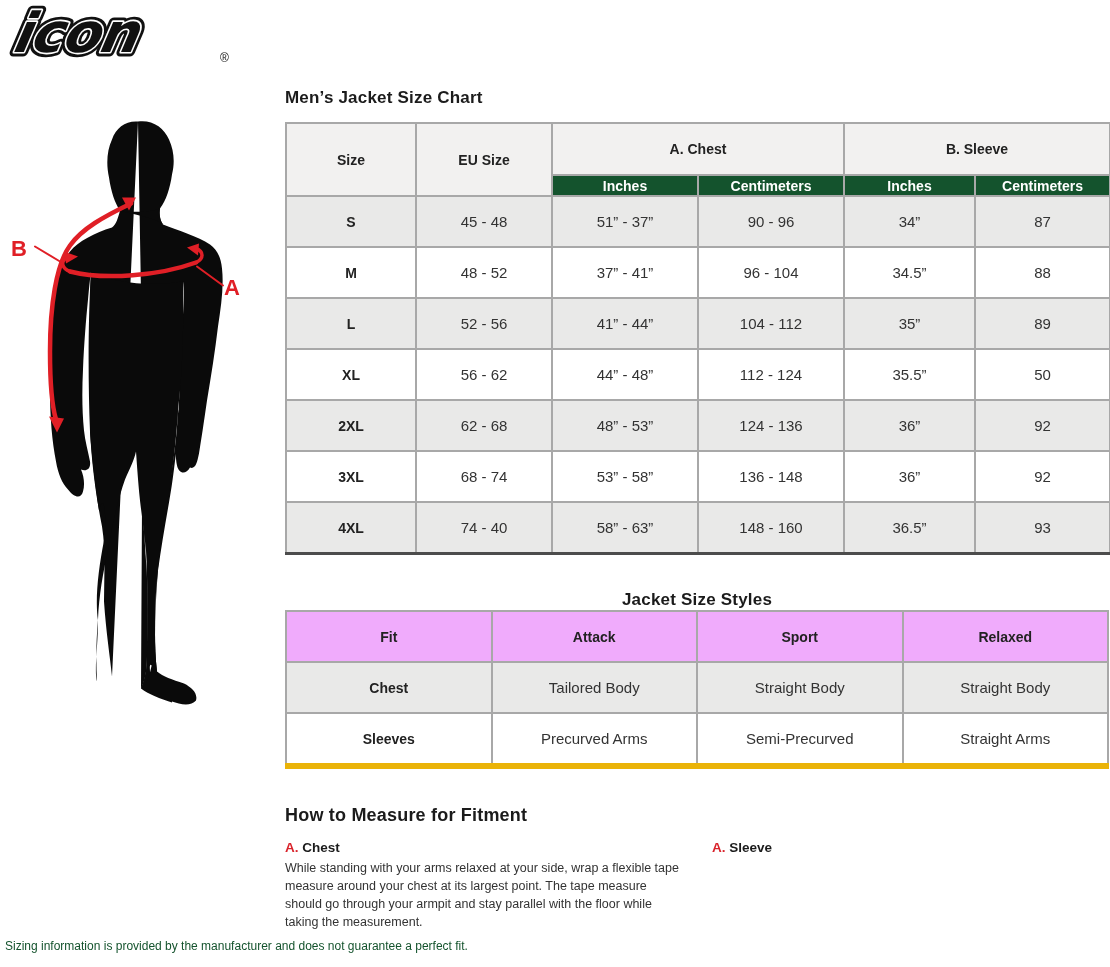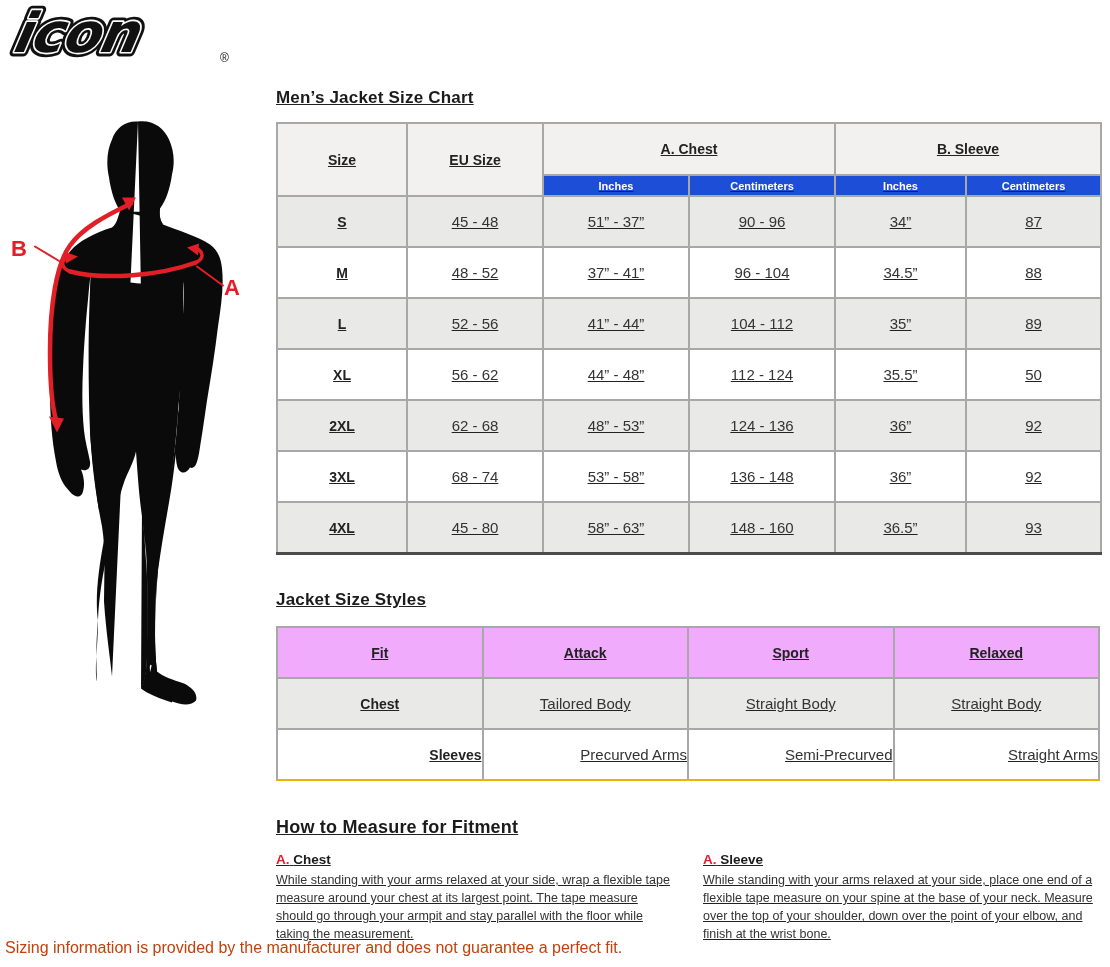--- a/index.html
+++ b/index.html
@@ -5,51 +5,51 @@
   html,body{margin:0;padding:0;}
   body{
     width:1110px;height:967px;position:relative;background:#fff;
     font-family:"Liberation Sans",sans-serif;color:#222;overflow:hidden;
   }
   
   .logo{position:absolute;left:4px;top:2px;width:232px;height:64px;}
   
   .figure{position:absolute;left:0px;top:98px;width:280px;height:655px;}
   
-  .content{position:absolute;left:276px;top:88px;width:824px;text-decoration:underline;}
+  .content{position:absolute;left:285px;top:88px;width:824px;}
   .section-title{font-size:17px;font-weight:bold;color:#1b1b1b;margin:0;letter-spacing:.2px;}
   .title-chart{margin-bottom:14px;}
-  .title-styles{margin-top:35px;margin-bottom:16px;}
+  .title-styles{margin-top:35px;margin-bottom:0;text-align:center;}
   .title-measure{margin-top:36px;margin-bottom:14px;font-size:18px;}
   
   table{border-collapse:collapse;width:100%;table-layout:fixed;}
   .size-table th,.size-table td,
   .styles-table th,.styles-table td{
     border:2px solid #a8a8a8;text-align:center;vertical-align:middle;
     font-size:15px;color:#333;font-weight:normal;padding:0;
   }
   .size-table .head{background:#f2f1f0;font-weight:bold;font-size:14px;color:#222;height:50px;}
-  .size-table .sub{background:#1d4ed8;color:#fff;font-weight:bold;font-size:11px;height:19px;}
+  .size-table .sub{background:#14532d;color:#fff;font-weight:bold;font-size:14px;height:19px;}
   .size-table td{height:49px;}
   .size-table .sz{font-weight:bold;font-size:14px;color:#222;}
   .size-table tr.alt td{background:#e9e9e8;}
   .size-table tr.last td{border-bottom:3px solid #4c4c4c;}
   .styles-table th{background:#f0abfc;font-weight:bold;font-size:14px;color:#222;height:49px;}
   .styles-table td{height:49px;}
   .styles-table .rowhead{font-weight:bold;font-size:14px;color:#222;}
   .styles-table tr.alt td{background:#e9e9e8;}
-  .styles-table tr.last td{border-bottom:2px solid #eab308;text-align:right;}
+  .styles-table tr.last td{border-bottom:6px solid #eab308;}
   
   .measure-cols{display:flex;gap:30px;}
   .measure-col{width:397px;}
   .measure-head{font-size:13.5px;font-weight:bold;color:#1b1b1b;margin:0 0 4px 0;}
   .measure-head .letter{color:#d9232b;}
   .measure-text{font-size:12.5px;line-height:1.45;color:#333;margin:0;}
   
-  .footer{position:absolute;left:5px;top:939px;font-size:16px;color:#c2410c;line-height:1.18;}
+  .footer{position:absolute;left:5px;top:939px;font-size:12px;color:#14532d;line-height:1.18;}
 </style>
 </head>
 <body>
 
 <svg class="logo" viewBox="0 0 232 64">
   <g transform="skewX(-13) translate(14,0)">
     <text x="6" y="50" font-family="DejaVu Sans, sans-serif" font-style="italic" font-weight="bold" font-size="55" letter-spacing="-1" fill="#111" stroke="#111" stroke-width="9" paint-order="stroke" stroke-linejoin="round">icon</text>
     <text x="6" y="50" font-family="DejaVu Sans, sans-serif" font-style="italic" font-weight="bold" font-size="55" letter-spacing="-1" fill="#111" stroke="#fff" stroke-width="3.2" paint-order="stroke" stroke-linejoin="round">icon</text>
   </g>
   <text x="216" y="60" font-size="12" fill="#111">®</text>
@@ -241,21 +241,21 @@
     <tr>
       <td class="sz">3XL</td>
       <td>68 - 74</td>
       <td>53” - 58”</td>
       <td>136 - 148</td>
       <td>36”</td>
       <td>92</td>
     </tr>
     <tr class="alt last">
       <td class="sz">4XL</td>
-      <td>45 - 80</td>
+      <td>74 - 40</td>
       <td>58” - 63”</td>
       <td>148 - 160</td>
       <td>36.5”</td>
       <td>93</td>
     </tr>
   </tbody>
     </table>
 
   <h2 class="section-title title-styles">Jacket Size Styles</h2>
 
@@ -296,21 +296,20 @@
         <span class="letter">A.</span>
         <span>Chest</span>
       </p>
       <p class="measure-text">While standing with your arms relaxed at your side, wrap a flexible tape measure around your chest at its largest point. The tape measure should go through your armpit and stay parallel with the floor while taking the measurement.</p>
     </div>
     <div class="measure-col">
       <p class="measure-head">
         <span class="letter">A.</span>
         <span>Sleeve</span>
       </p>
-      <p class="measure-text">While standing with your arms relaxed at your side, place one end of a flexible tape measure on your spine at the base of your neck. Measure over the top of your shoulder, down over the point of your elbow, and finish at the wrist bone.</p>
     </div>
   </div>
 
 </div>
 
 <div class="footer">
   <div>Sizing information is provided by the manufacturer and does not guarantee a perfect fit.</div>
 </div>
 
 </body></html>

